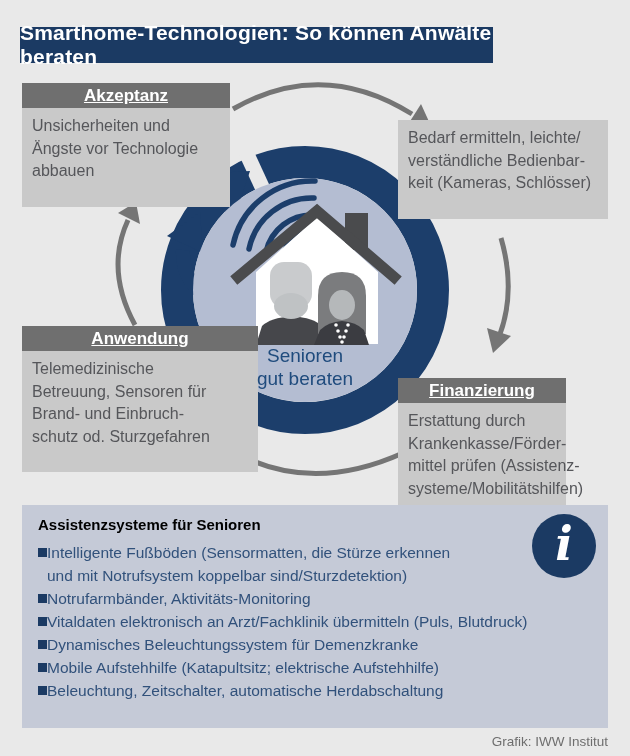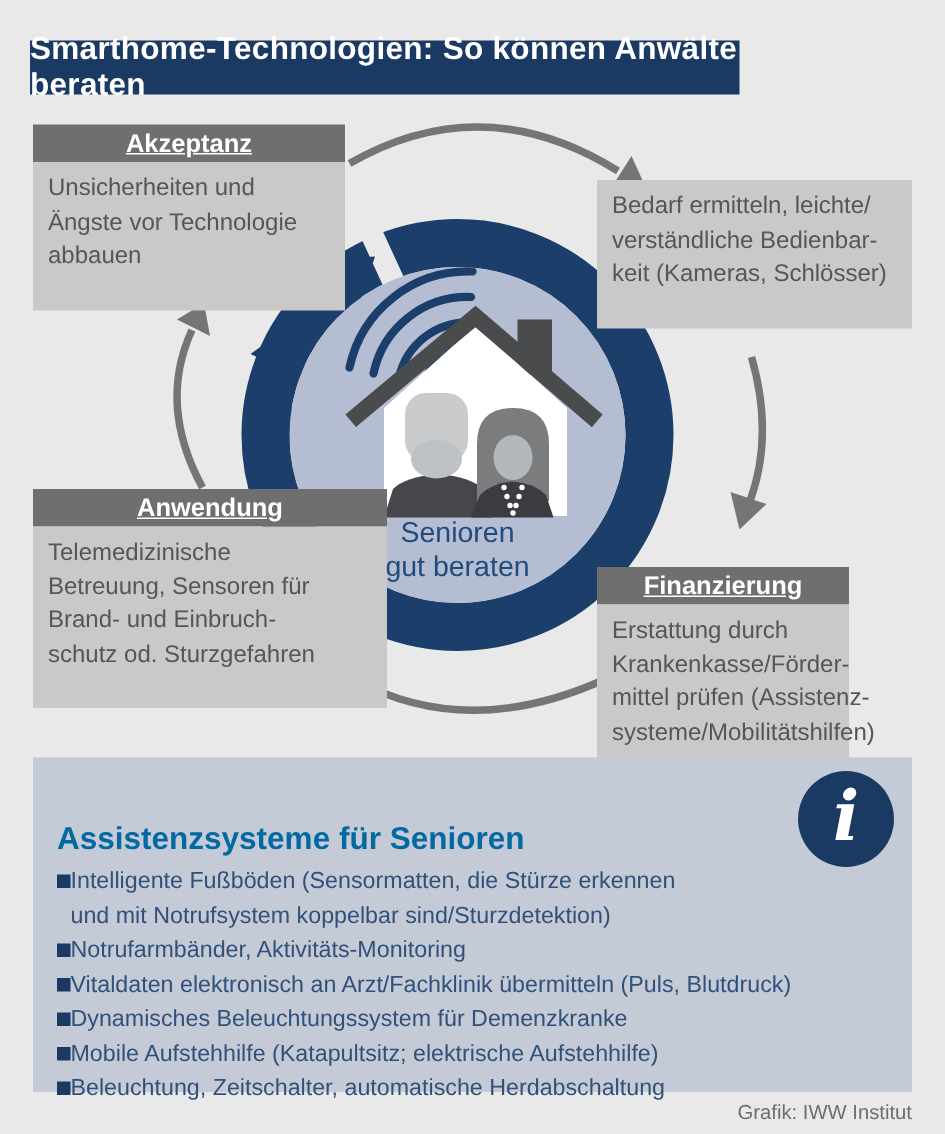--- a/index.html
+++ b/index.html
@@ -25,21 +25,21 @@
   .box-anwendung{left:22px;top:326px;width:236px;}
   .box-finanzierung{left:398px;top:352px;width:168px;margin-top:26px;}
 
   
   .center-label{position:absolute;left:230px;top:345px;width:150px;z-index:2;text-align:center;
     color:#1f4b7d;font-weight:normal;font-size:19px;line-height:1.2;white-space:pre-line;}
 
   
   .assist-box{position:absolute;left:22px;top:505px;width:586px;height:223px;background:#c5cad7;
     z-index:2;box-sizing:border-box;padding:8px 16px;}
-  .assist-title{color:#0369a1;font-size:21px;font-weight:bold;line-height:24px;margin-top:35px;}
+  .assist-title{color:#000000;font-size:15px;font-weight:bold;line-height:24px;}
   .assist-list{list-style:none;margin:4px 0 0 0;padding:0;}
   .assist-list li{display:flex;gap:0;color:#31517b;font-size:15.5px;line-height:23px;}
   .assist-list .sq{flex:none;width:9px;height:9px;background:#1b3a63;margin-top:7px;}
   .assist-list .txt{white-space:pre;}
   .info-badge{position:absolute;right:12px;top:9px;width:64px;height:64px;border-radius:50%;
     background:#1b3a63;display:flex;align-items:center;justify-content:center;}
   .info-badge span{color:#ffffff;font-family:"DejaVu Serif","Liberation Serif",serif;
     font-style:italic;font-weight:bold;font-size:46px;line-height:1;margin-top:-4px;}
 
   

